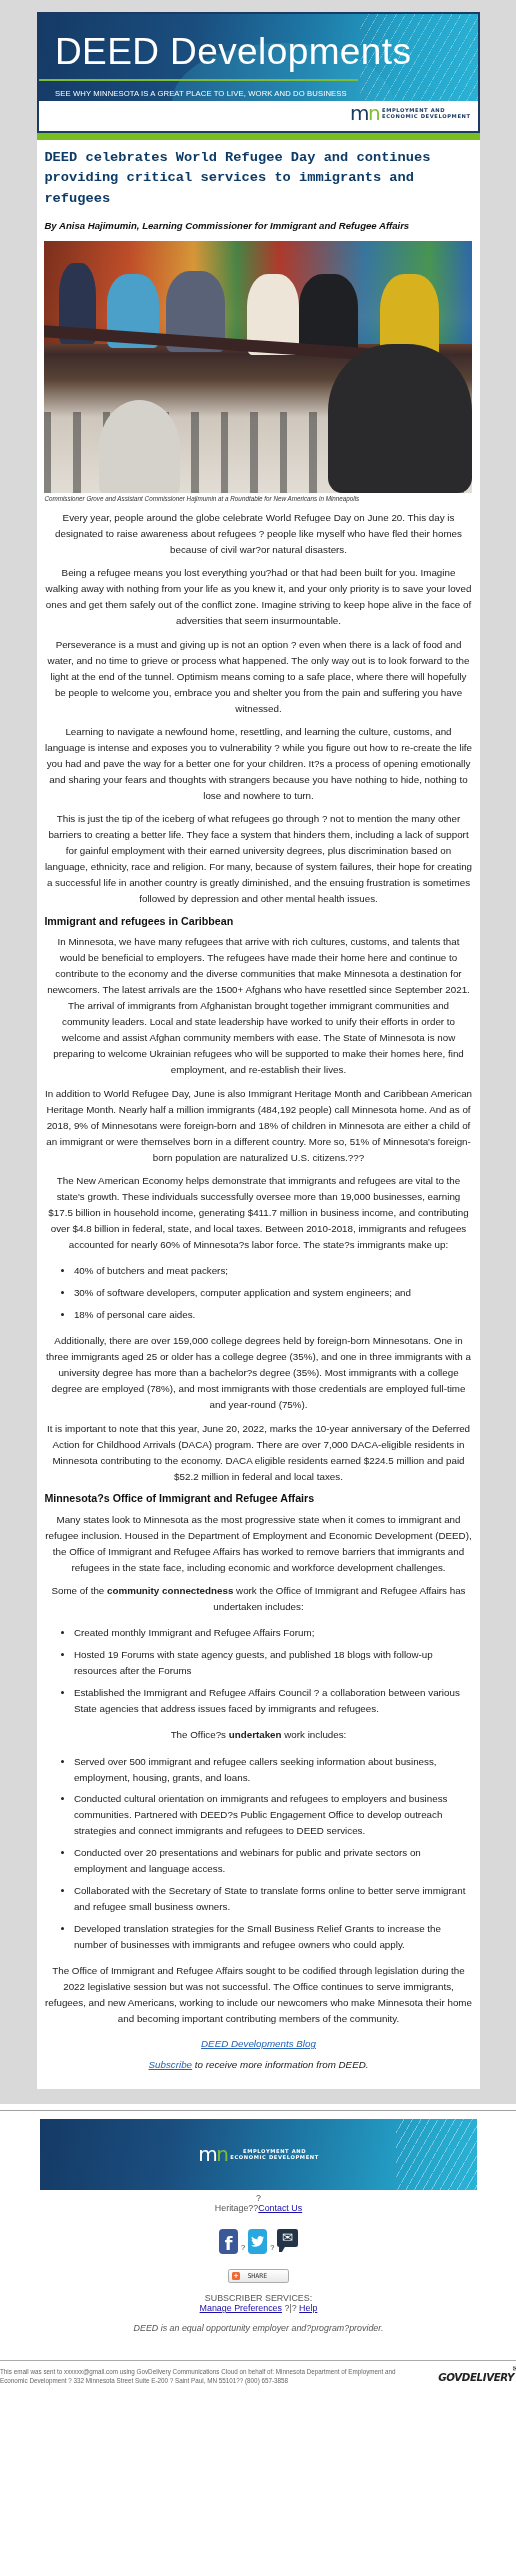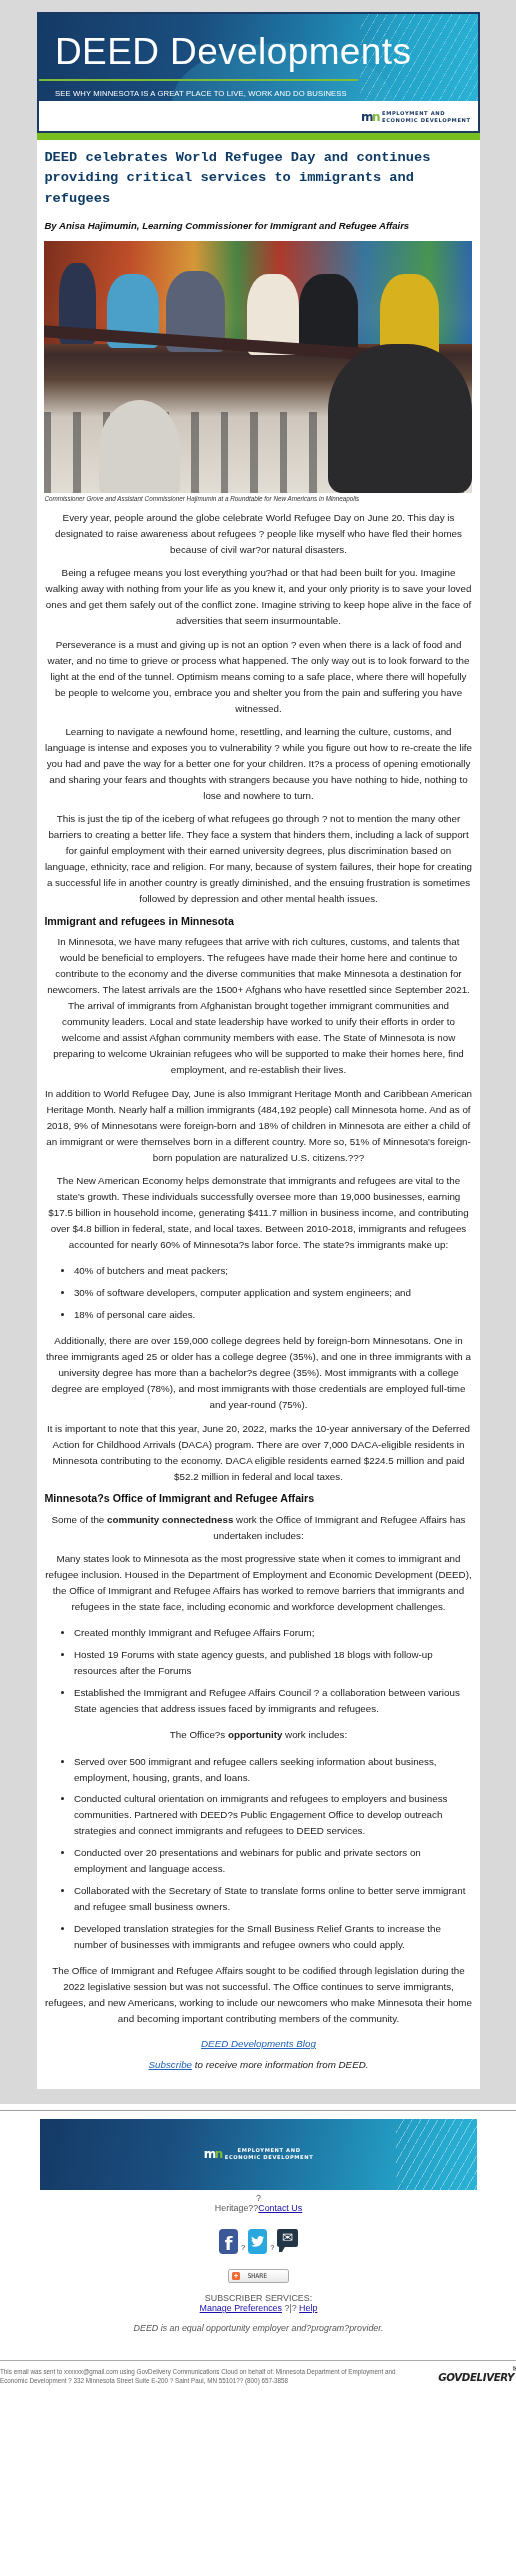--- a/index.html
+++ b/index.html
@@ -27,21 +27,21 @@
   }
   .banner-rule { position: absolute; left: 0; top: 65px; width: 319px; height: 2.2px; background: #7fbd36; }
   .banner-tagline {
     position: absolute; left: 16px; top: 75px; color: #fff;
     font-family: "Liberation Sans", sans-serif; font-size: 7.7px; letter-spacing: 0.1px;
   }
   .banner-white {
     position: absolute; left: 0; right: 0; bottom: 0; height: 30px; background: #fff;
   }
   .mn-logo { position: absolute; right: 7.4px; bottom: 7.4px; display: flex; align-items: center; gap: 3px; }
-  .mn-mark { font-family: "DejaVu Sans", sans-serif; font-weight: 700; font-size: 12px; color: #1b3a63; letter-spacing: -1.5px; line-height: 1; }
+  .mn-mark { font-family: "DejaVu Sans", sans-serif; font-weight: 400; font-size: 20px; color: #1b3a63; letter-spacing: -1.5px; line-height: 1; }
   .mn-mark span { color: #7fbd36; }
   .mn-text { font-family: "DejaVu Sans", sans-serif; font-weight: bold; font-size: 5.2px; color: #1b3a63; letter-spacing: 0.6px; line-height: 6.6px; }
   .green-bar { height: 7.4px; background: #78be20; }
   
   .article { padding: 7.4px 7.4px 10.3px 7.4px; }
   h1.headline { color: #0d3b66; font-family: Liberation Mono, monospace; font-size: 13.7px; font-weight: bold; line-height: 20.7px; margin-bottom: 10.3px; }
   .byline { font-family: "Liberation Sans", sans-serif; font-size: 9.6px; font-weight: bold; font-style: italic; color: #111; margin-bottom: 10.3px; }
   .photo {
     width: 428px; height: 252px; position: relative; overflow: hidden;
     background: linear-gradient(180deg, #7a3a22 0%, #a6502c 20%, #c46a3a 30%, #3c2b2a 45%, #5a4336 55%, #cfc7bd 70%, #e2ddd5 100%);
@@ -137,41 +137,41 @@
         <div class="person" style="left:284px;top:103px;width:144px;height:149px;background:#2a2a2c;border-radius:45% 45% 10% 10%;"></div>
       </div>
       <div class="caption">Commissioner Grove and Assistant Commissioner Hajimumin at a Roundtable for New Americans in Minneapolis</div>
 
       <p>Every year, people around the globe celebrate World Refugee Day on June 20. This day is designated to raise awareness about refugees ? people like myself who have fled their homes because of civil war?or natural disasters.</p>
       <p>Being a refugee means you lost everything you?had or that had been built for you. Imagine walking away with nothing from your life as you knew it, and your only priority is to save your loved ones and get them safely out of the conflict zone. Imagine striving to keep hope alive in the face of adversities that seem insurmountable.</p>
       <p>Perseverance is a must and giving up is not an option ? even when there is a lack of food and water, and no time to grieve or process what happened. The only way out is to look forward to the light at the end of the tunnel. Optimism means coming to a safe place, where there will hopefully be people to welcome you, embrace you and shelter you from the pain and suffering you have witnessed.</p>
       <p>Learning to navigate a newfound home, resettling, and learning the culture, customs, and language is intense and exposes you to vulnerability ? while you figure out how to re-create the life you had and pave the way for a better one for your children. It?s a process of opening emotionally and sharing your fears and thoughts with strangers because you have nothing to hide, nothing to lose and nowhere to turn.</p>
       <p>This is just the tip of the iceberg of what refugees go through ? not to mention the many other barriers to creating a better life. They face a system that hinders them, including a lack of support for gainful employment with their earned university degrees, plus discrimination based on language, ethnicity, race and religion. For many, because of system failures, their hope for creating a successful life in another country is greatly diminished, and the ensuing frustration is sometimes followed by depression and other mental health issues.</p>
 
-      <h2>Immigrant and refugees in Minnesota</h2>
+      <h2>Immigrant and refugees in Caribbean</h2>
       <p>In Minnesota, we have many refugees that arrive with rich cultures, customs, and talents that would be beneficial to employers. The refugees have made their home here and continue to contribute to the economy and the diverse communities that make Minnesota a destination for newcomers. The latest arrivals are the 1500+ Afghans who have resettled since September 2021. The arrival of immigrants from Afghanistan brought together immigrant communities and community leaders. Local and state leadership have worked to unify their efforts in order to welcome and assist Afghan community members with ease. The State of Minnesota is now preparing to welcome Ukrainian refugees who will be supported to make their homes here, find employment, and re-establish their lives.</p>
       <p>In addition to World Refugee Day, June is also Immigrant Heritage Month and Caribbean American Heritage Month. Nearly half a million immigrants (484,192 people) call Minnesota home. And as of 2018, 9% of Minnesotans were foreign-born and 18% of children in Minnesota are either a child of an immigrant or were themselves born in a different country. More so, 51% of Minnesota's foreign-born population are naturalized U.S. citizens.???</p>
       <p>The New American Economy helps demonstrate that immigrants and refugees are vital to the state's growth. These individuals successfully oversee more than 19,000 businesses, earning $17.5 billion in household income, generating $411.7 million in business income, and contributing over $4.8 billion in federal, state, and local taxes. Between 2010-2018, immigrants and refugees accounted for nearly 60% of Minnesota?s labor force. The state?s immigrants make up:</p>
       <ul>
         <li>40% of butchers and meat packers;</li>
         <li>30% of software developers, computer application and system engineers; and</li>
         <li>18% of personal care aides.</li>
       </ul>
       <p>Additionally, there are over 159,000 college degrees held by foreign-born Minnesotans. One in three immigrants aged 25 or older has a college degree (35%), and one in three immigrants with a university degree has more than a bachelor?s degree (35%). Most immigrants with a college degree are employed (78%), and most immigrants with those credentials are employed full-time and year-round (75%).</p>
       <p>It is important to note that this year, June 20, 2022, marks the 10-year anniversary of the Deferred Action for Childhood Arrivals (DACA) program. There are over 7,000 DACA-eligible residents in Minnesota contributing to the economy. DACA eligible residents earned $224.5 million and paid $52.2 million in federal and local taxes.</p>
 
       <h2>Minnesota?s Office of Immigrant and Refugee Affairs</h2>
+      <p>Many states look to Minnesota as the most progressive state when it comes to immigrant and refugee inclusion. Housed in the Department of Employment and Economic Development (DEED), the Office of Immigrant and Refugee Affairs has worked to remove barriers that immigrants and refugees in the state face, including economic and workforce development challenges.</p>
       <p><span>Some of the </span><b>community connectedness</b><span> work the Office of Immigrant and Refugee Affairs has undertaken includes:</span></p>
-      <p>Many states look to Minnesota as the most progressive state when it comes to immigrant and refugee inclusion. Housed in the Department of Employment and Economic Development (DEED), the Office of Immigrant and Refugee Affairs has worked to remove barriers that immigrants and refugees in the state face, including economic and workforce development challenges.</p>
       <ul>
         <li>Created monthly Immigrant and Refugee Affairs Forum;</li>
         <li>Hosted 19 Forums with state agency guests, and published 18 blogs with follow-up resources after the Forums</li>
         <li>Established the Immigrant and Refugee Affairs Council ? a collaboration between various State agencies that address issues faced by immigrants and refugees.</li>
       </ul>
-      <p><span>The Office?s </span><b>opportunity</b><span> work includes:</span></p>
+      <p><span>The Office?s </span><b>undertaken</b><span> work includes:</span></p>
       <ul>
         <li>Served over 500 immigrant and refugee callers seeking information about business, employment, housing, grants, and loans.</li>
         <li>Conducted cultural orientation on immigrants and refugees to employers and business communities. Partnered with DEED?s Public Engagement Office to develop outreach strategies and connect immigrants and refugees to DEED services.</li>
         <li>Conducted over 20 presentations and webinars for public and private sectors on employment and language access.</li>
         <li>Collaborated with the Secretary of State to translate forms online to better serve immigrant and refugee small business owners.</li>
         <li>Developed translation strategies for the Small Business Relief Grants to increase the number of businesses with immigrants and refugee owners who could apply.</li>
       </ul>
       <p>The Office of Immigrant and Refugee Affairs sought to be codified through legislation during the 2022 legislative session but was not successful. The Office continues to serve immigrants, refugees, and new Americans, working to include our newcomers who make Minnesota their home and becoming important contributing members of the community.</p>
 
       <div class="center-link">

